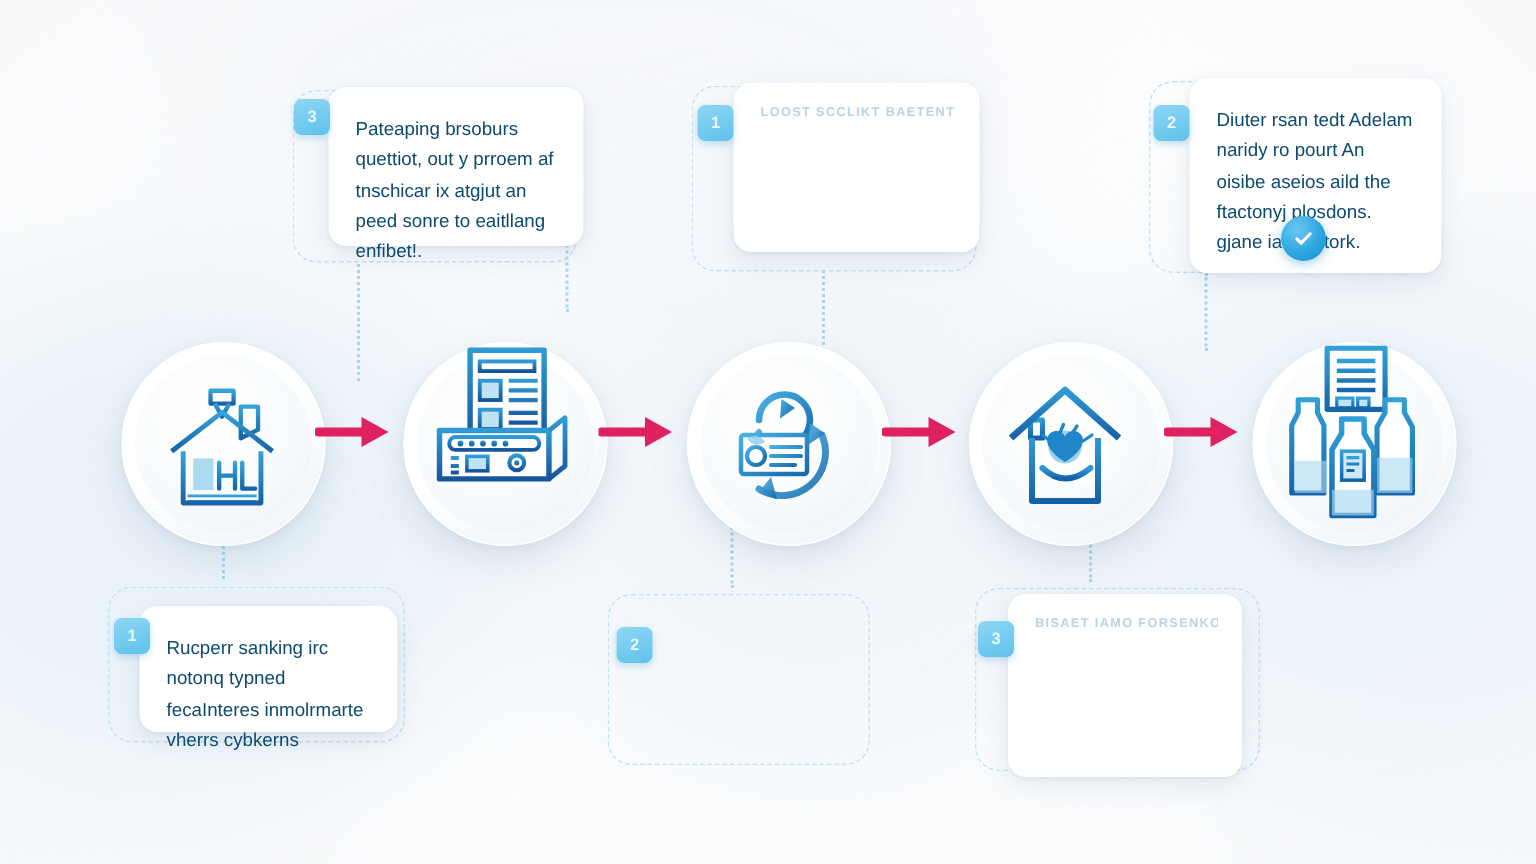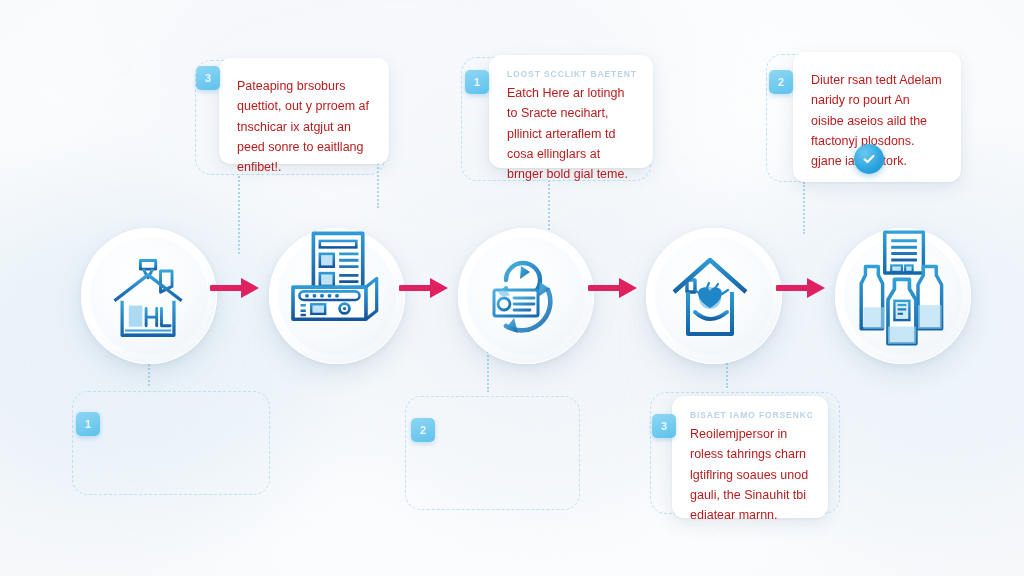--- a/index.html
+++ b/index.html
@@ -68,21 +68,21 @@
     text-transform: uppercase;
     color: #b9d3e6;
     margin: 0 0 4px 0;
     white-space: nowrap;
     overflow: hidden;
     filter: blur(.35px);
   }
   .note .body {
     font-size: 12.5px;
     line-height: 1.62;
-    color: #b91c1c;
+    color: #0c4a6e;
     margin: 0;
     filter: blur(.45px);
   }
 
   
   .badge {
     position: absolute;
     width: 24px;
     height: 24px;
     border-radius: 5px;
@@ -167,46 +167,48 @@
   <div class="note-wrap" style="left:195px; top:60px; width:190px; height:115px;"></div>
   <div class="note" style="left:219px; top:58px; width:170px; height:106px;">
     <p class="kicker"></p>
     <p class="body">Pateaping brsoburs quettiot, out y prroem af tnschicar ix atgjut an peed sonre to eaitllang enfibet!.</p>
   </div>
   <div class="badge" style="left:196px; top:66px;">3</div>
 
   <div class="note-wrap" style="left:461px; top:57px; width:190px; height:124px;"></div>
   <div class="note" style="left:489px; top:55px; width:164px; height:113px;">
     <p class="kicker">Loost scclikt baetents</p>
-    <p class="body">Eatch Here ar lotingh to Sracte necihart, pllinict arteraflem td cosa ellinglars at brnger bold gial teme.</p>
   </div>
   <div class="badge" style="left:465px; top:70px;">1</div>
 
   <div class="note-wrap" style="left:766px; top:54px; width:191px; height:128px;"></div>
   <div class="note" style="left:793px; top:52px; width:168px; height:130px;">
     <p class="kicker"></p>
     <p class="body">Diuter rsan tedt Adelam naridy ro pourt An oisibe aseios aild the ftactonyj plosdons. gjane iand fatork.</p>
   </div>
   <div class="badge" style="left:769px; top:70px;">2</div>
   <div class="check-seal" style="left:854px; top:144px;">
     <svg width="16" height="16" viewBox="0 0 16 16">
       <path d="M3.6 8.3 L6.4 11.1 L12.4 4.9" fill="none" stroke="#ffffff" stroke-width="2.1" stroke-linecap="round" stroke-linejoin="round"></path>
     </svg>
   </div>
 
   <div class="note-wrap" style="left:72px; top:391px; width:198px; height:104px;"></div>
+  <div class="note" style="left:93px; top:404px; width:172px; height:84px;">
+    <p class="kicker"></p>
+    <p class="body">Rucperr sanking irc notonq typned fecaInteres inmolrmarte vherrs cybkerns</p>
+  </div>
   <div class="badge" style="left:76px; top:412px;">1</div>
 
   <div class="note-wrap" style="left:405px; top:396px; width:175px; height:114px;"></div>
   <div class="badge" style="left:411px; top:418px;">2</div>
 
   <div class="note-wrap" style="left:650px; top:392px; width:190px; height:122px;"></div>
   <div class="note" style="left:672px; top:396px; width:156px; height:122px;">
     <p class="kicker">Bisaet iamo forsenkon</p>
-    <p class="body">Reoilemjpersor in roless tahrings charn lgtiflring soaues unod gauli, the Sinauhit tbi ediatear marnn.</p>
   </div>
   <div class="badge" style="left:652px; top:414px;">3</div>
 
   <div class="node" style="left:81px; top:228px; width:136px; height:136px;">
     <svg width="96" height="96" viewBox="0 0 100 100">
       <defs>
         <linearGradient id="g1" x1="0" y1="0" x2="0" y2="1">
           <stop offset="0%" stop-color="#37a3da"></stop>
           <stop offset="100%" stop-color="#1763a8"></stop>
         </linearGradient>

